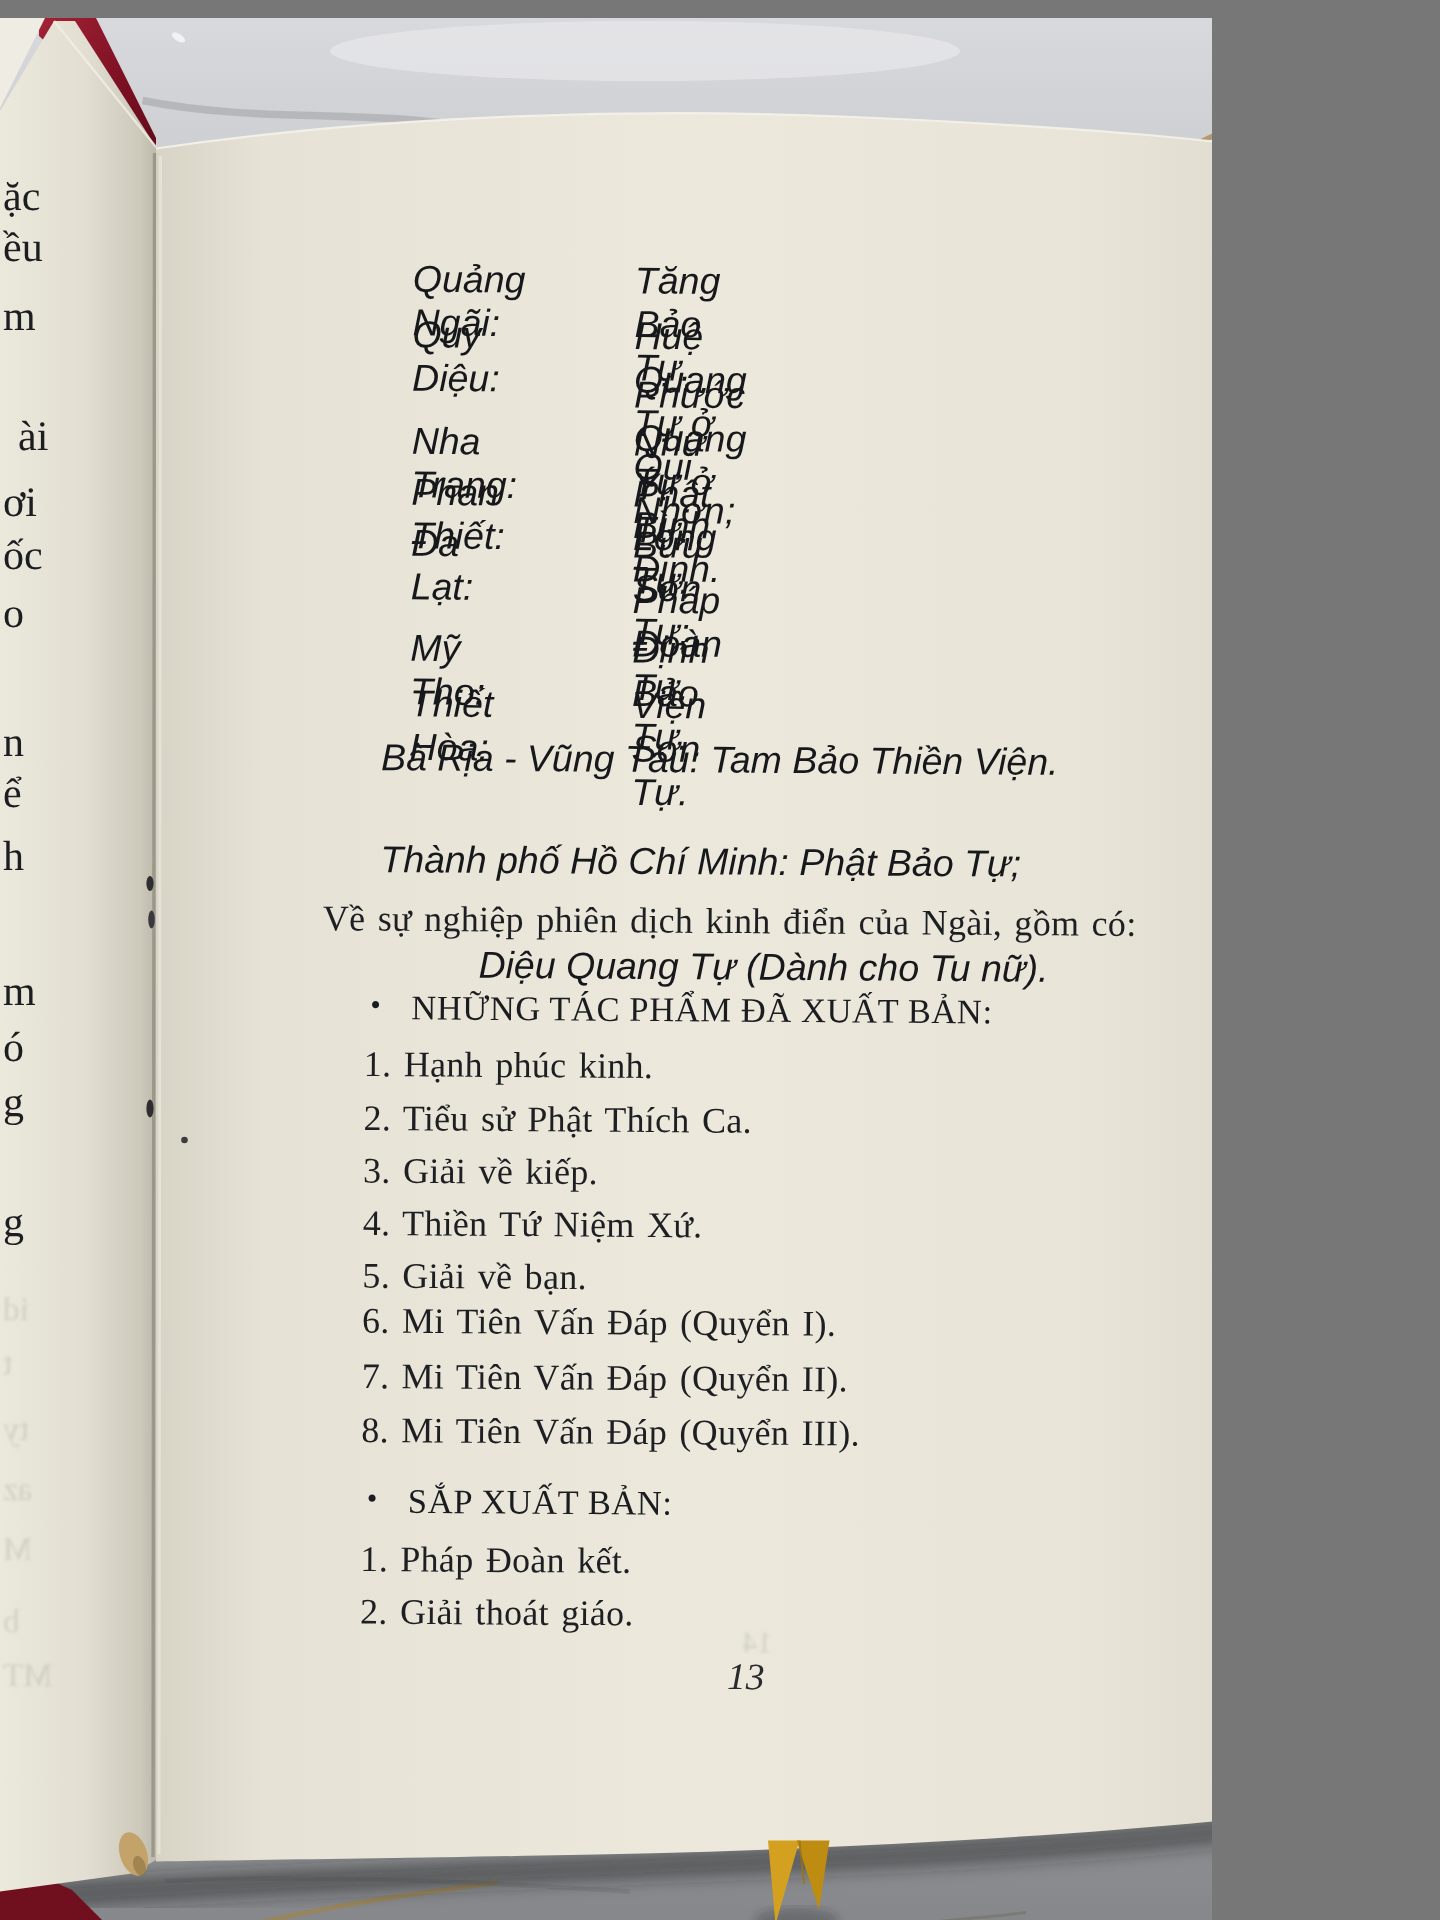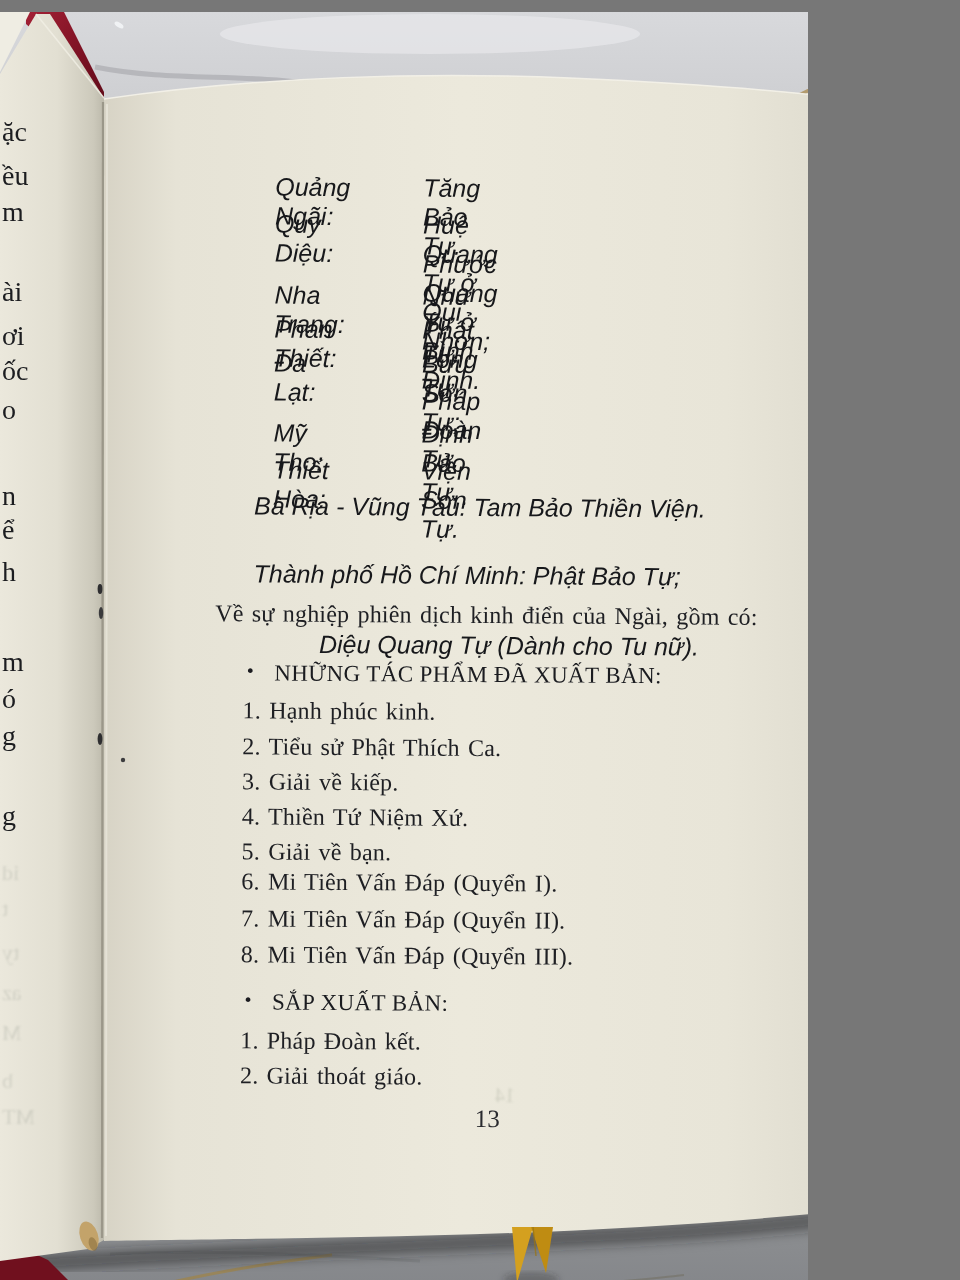--- a/index.html
+++ b/index.html
@@ -144,44 +144,44 @@
     <g>
       <ellipse cx="531" cy="1268" rx="28" ry="8" fill="rgba(40,40,42,.3)" filter="url(#fBlur2)"></ellipse>
       <path d="M512,1215 L533,1215 L517,1271 Z" fill="#d4a01f"></path>
       <path d="M531,1215 L553,1215 L546,1261 Z" fill="#bf8c12"></path>
       <path d="M533,1215 L536,1244" stroke="#9a7410" stroke-width="1.5" opacity=".7"></path>
     </g>
   </svg>
 
   <div class="layer" id="left-page-layer">
       <span class="edge-frag" style="left: 2px; top: 104px;">ặc</span>
-      <span class="edge-frag" style="left: 2px; top: 148px;">ều</span>
+      <span class="edge-frag" style="left: 2px; top: 138px;">ều</span>
       <span class="edge-frag" style="left: 2px; top: 184px;">m</span>
-      <span class="edge-frag" style="left: 2px; top: 264px;">ài</span>
+      <span class="edge-frag" style="left: 12px; top: 264px;">ài</span>
       <span class="edge-frag" style="left: 2px; top: 308px;">ơi</span>
       <span class="edge-frag" style="left: 2px; top: 343px;">ốc</span>
       <span class="edge-frag" style="left: 2px; top: 382px;">o</span>
       <span class="edge-frag" style="left: 2px; top: 468px;">n</span>
       <span class="edge-frag" style="left: 2px; top: 502px;">ể</span>
       <span class="edge-frag" style="left: 2px; top: 544px;">h</span>
       <span class="edge-frag" style="left: 2px; top: 634px;">m</span>
       <span class="edge-frag" style="left: 2px; top: 671px;">ó</span>
       <span class="edge-frag" style="left: 2px; top: 708px;">g</span>
       <span class="edge-frag" style="left: 2px; top: 788px;">g</span>
       <span class="ghost-left" style="left: 2px; top: 848px;">id</span>
       <span class="ghost-left" style="left: 2px; top: 884px;">t</span>
       <span class="ghost-left" style="left: 2px; top: 928px;">ty</span>
       <span class="ghost-left" style="left: 2px; top: 968px;">az</span>
       <span class="ghost-left" style="left: 2px; top: 1008px;">M</span>
       <span class="ghost-left" style="left: 2px; top: 1056px;">b</span>
       <span class="ghost-left" style="left: 2px; top: 1092px;">MT</span>
     </div>
 
   <div class="layer" id="text-layer">
-    <span class="abs page-num" style="left:478px; top:1093px;">13</span>
+    <span class="abs page-num" style="left:488px; top:1093px;font-style:italic;">13</span>
     <span class="abs ghost ghost-14" style="left:478px; top:1072px;">14</span>
   <div class="t-row" style="top: 162px; left: 272px;">
         <span class="t-label">Quảng Ngãi:</span>
         <span class="t-value">Tăng Bảo Tự.</span>
       </div>
       <div class="t-row" style="top: 199px; left: 272px;">
         <span class="t-label">Quy Diệu:</span>
         <span class="t-value">Huệ Quang Tự ở Qui Nhơn;</span>
       </div>
       <div class="t-row" style="top: 238px; left: 272px;">

